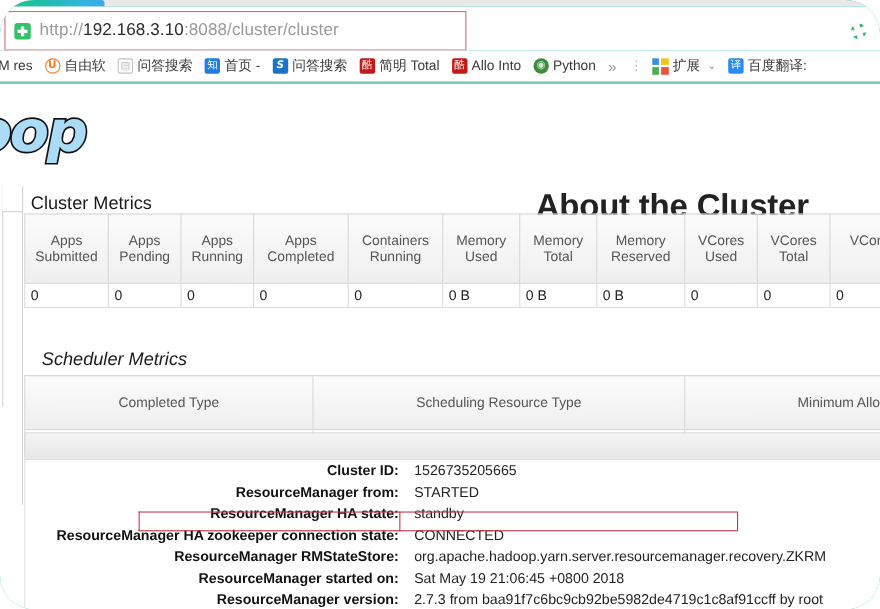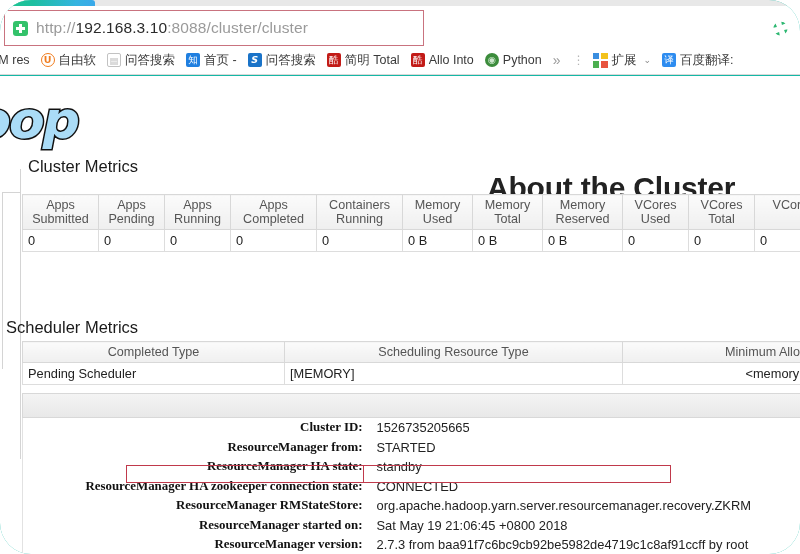--- a/index.html
+++ b/index.html
@@ -161,37 +161,37 @@
     letter-spacing: -.2px;
   }
 
   h2.section {
     position: absolute;
     margin: 0;
     font-size: 16.5px;
     font-weight: normal;
     color: #1a1a1a;
   }
-  #sec-cluster-metrics { left: 28px; top: 81px; }
-  #sec-sched-metrics  { left: 6px; top: 242px; }
+  #sec-cluster-metrics { left: 28px; top: 100px; }
+  #sec-sched-metrics  { left: 38px; top: 242px; font-style: italic; }
 
   table.metrics {
     position: absolute;
     border-collapse: collapse;
     font-size: 12.8px;
     color: #333;
     table-layout: fixed;
   }
   table.metrics th {
     background: linear-gradient(#fbfbfb, #efefef);
     border: 1px solid #d8d8d8;
     color: #555;
     font-weight: normal;
     font-size: 12.6px;
-    padding: 3px 4px;
+    padding: 17px 4px;
     text-align: center;
     line-height: 14px;
   }
   table.metrics td {
     border: 1px solid #ddd;
     background: #fff;
     padding: 3px 5px;
     font-size: 12.8px;
     color: #222;
     line-height: 15px;
@@ -227,21 +227,20 @@
     vertical-align: top;
     line-height: 15.5px;
     color: #222;
   }
   table.about td.k {
     width: 348px;
     text-align: right;
     font-weight: bold;
     padding-right: 8px;
     color: #111;
-    font-family: Liberation Serif, serif;
   }
   table.about td.v {
     text-align: left;
     white-space: nowrap;
     overflow: visible;
   }
 
   
   .hl-url {
     

